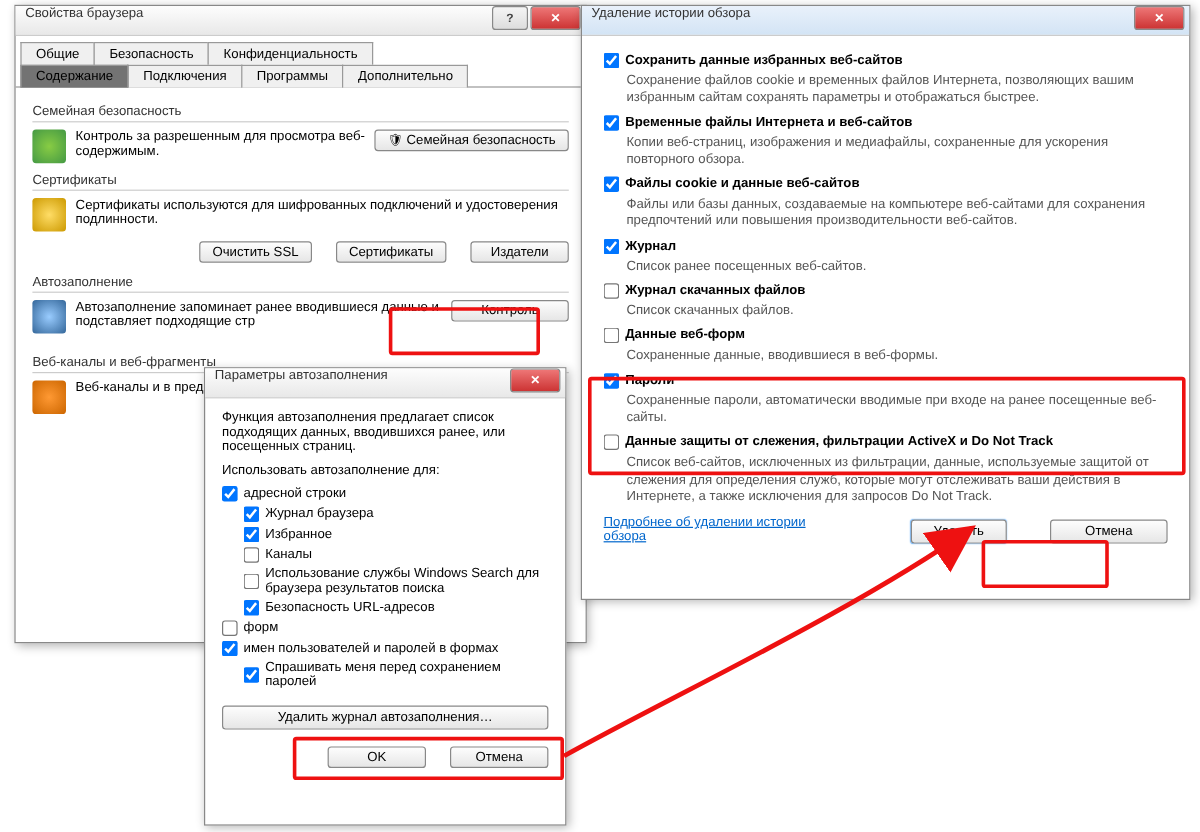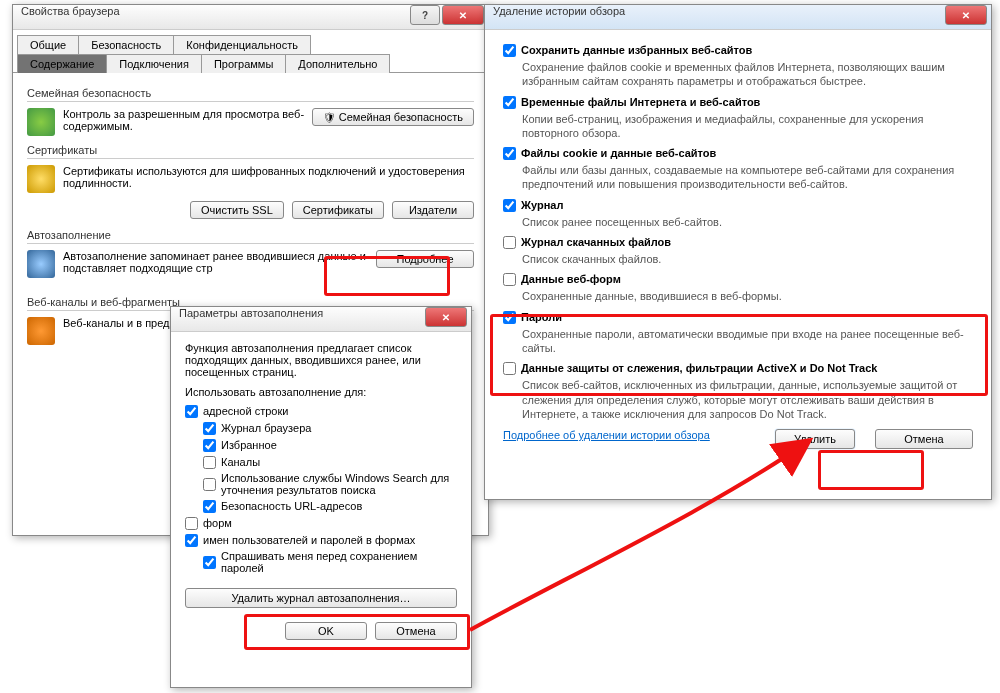--- a/index.html
+++ b/index.html
@@ -16,21 +16,21 @@
 .group-label{color:#333;margin:4px 0 2px 0}
 .group-line{border-top:1px solid #ccc;margin-bottom:6px}
 .row{display:flex;align-items:flex-start;gap:8px;margin-bottom:8px}
 .icon32{width:28px;height:28px;flex-shrink:0;border-radius:3px}
 .icon-shield{background:radial-gradient(circle,#8c4,#494)}
 .icon-cert{background:radial-gradient(circle,#fd6,#c90)}
 .icon-auto{background:radial-gradient(circle,#9cf,#369)}
 .icon-feed{background:radial-gradient(circle,#f93,#c60)}
 .wbtn{padding:2px 10px;border:1px solid #888;background:linear-gradient(#fdfdfd,#e6e6e6);border-radius:3px;white-space:nowrap;min-width:60px;text-align:center}
 .wbtn.shield::before{content:"🛡";margin-right:3px;font-size:10px}
-.btnrow{display:flex;gap:8px;justify-content:flex-end;margin-top:4px}
+.btnrow{display:flex;gap:20px;justify-content:flex-end;margin-top:4px}
 .chk{display:flex;align-items:center;gap:5px;margin:3px 0}
 .chk input{margin:1px 0 0 0;width:13px;height:13px}
 .indent1{margin-left:18px}
 .desc{color:#555;margin-left:19px;margin-bottom:6px;line-height:1.3}
 .link{color:#06c;text-decoration:underline}
 .hl{position:absolute;border:3px solid #e11;border-radius:3px;pointer-events:none;z-index:50}
 .del-btn{padding:3px 18px;border:1px solid #888;background:linear-gradient(#fdfdfd,#e6e6e6);border-radius:3px;box-shadow:0 0 1px #5af}
 svg.arrow{position:absolute;z-index:60;pointer-events:none}
 </style>
 </head>
@@ -74,21 +74,21 @@
    <div class="wbtn">Очистить SSL</div>
    <div class="wbtn">Сертификаты</div>
    <div class="wbtn">Издатели</div>
   </div>
 
   <div class="group-label" style="margin-top:10px">Автозаполнение</div>
   <div class="group-line"></div>
   <div class="row">
    <div class="icon32 icon-auto"></div>
    <div style="flex:1">Автозаполнение запоминает ранее вводившиеся данные и подставляет подходящие стр</div>
-   <div class="wbtn" style="padding:2px 18px">Подробнее</div>
+   <div class="wbtn" style="padding:2px 18px">Контроль</div>
   </div>
 
   <div class="group-label" style="margin-top:18px">Веб-каналы и веб-фрагменты</div>
   <div class="group-line"></div>
   <div class="row">
    <div class="icon32 icon-feed"></div>
    <div style="flex:1;white-space:pre-line">Веб-каналы и в предоставляют содержимом можно прочит Internet Explore</div>
   </div>
  </div>
 </div>
@@ -112,21 +112,21 @@
   <label class="chk indent1">
         <input type="checkbox" checked="" style="">
         <span>Избранное</span>
       </label>
   <label class="chk indent1">
         <input type="checkbox" style="">
         <span>Каналы</span>
       </label>
   <label class="chk indent1">
         <input type="checkbox" style="">
-        <span>Использование службы Windows Search для уточнения результатов поиска</span>
+        <span>Использование службы Windows Search для браузера результатов поиска</span>
       </label>
   <label class="chk indent1">
         <input type="checkbox" checked="" style="">
         <span>Безопасность URL-адресов</span>
       </label>
   <label class="chk">
         <input type="checkbox" style="">
         <span>форм</span>
       </label>
   <label class="chk">
@@ -194,21 +194,21 @@
         <b>Пароли</b>
       </label>
   <div class="desc">Сохраненные пароли, автоматически вводимые при входе на ранее посещенные веб-сайты.</div>
 
   <label class="chk">
         <input type="checkbox" style="">
         <b>Данные защиты от слежения, фильтрации ActiveX и Do Not Track</b>
       </label>
   <div class="desc">Список веб-сайтов, исключенных из фильтрации, данные, используемые защитой от слежения для определения служб, которые могут отслеживать ваши действия в Интернете, а также исключения для запросов Do Not Track.</div>
 
-  <div style="display:flex;align-items:flex-start;margin-top:8px;gap:20px">
+  <div style="display:flex;align-items:flex-end;margin-top:8px;gap:36px">
    <a class="link" href="#">Подробнее об удалении истории обзора</a>
    <div style="flex:1"></div>
    <div class="del-btn">Удалить</div>
    <div class="wbtn" style="padding:3px 18px">Отмена</div>
   </div>
  </div>
 </div>
 
 <div class="hl" style="left:324px;top:256px;width:120px;height:34px"></div>
 <div class="hl" style="left:244px;top:614px;width:220px;height:30px"></div>

